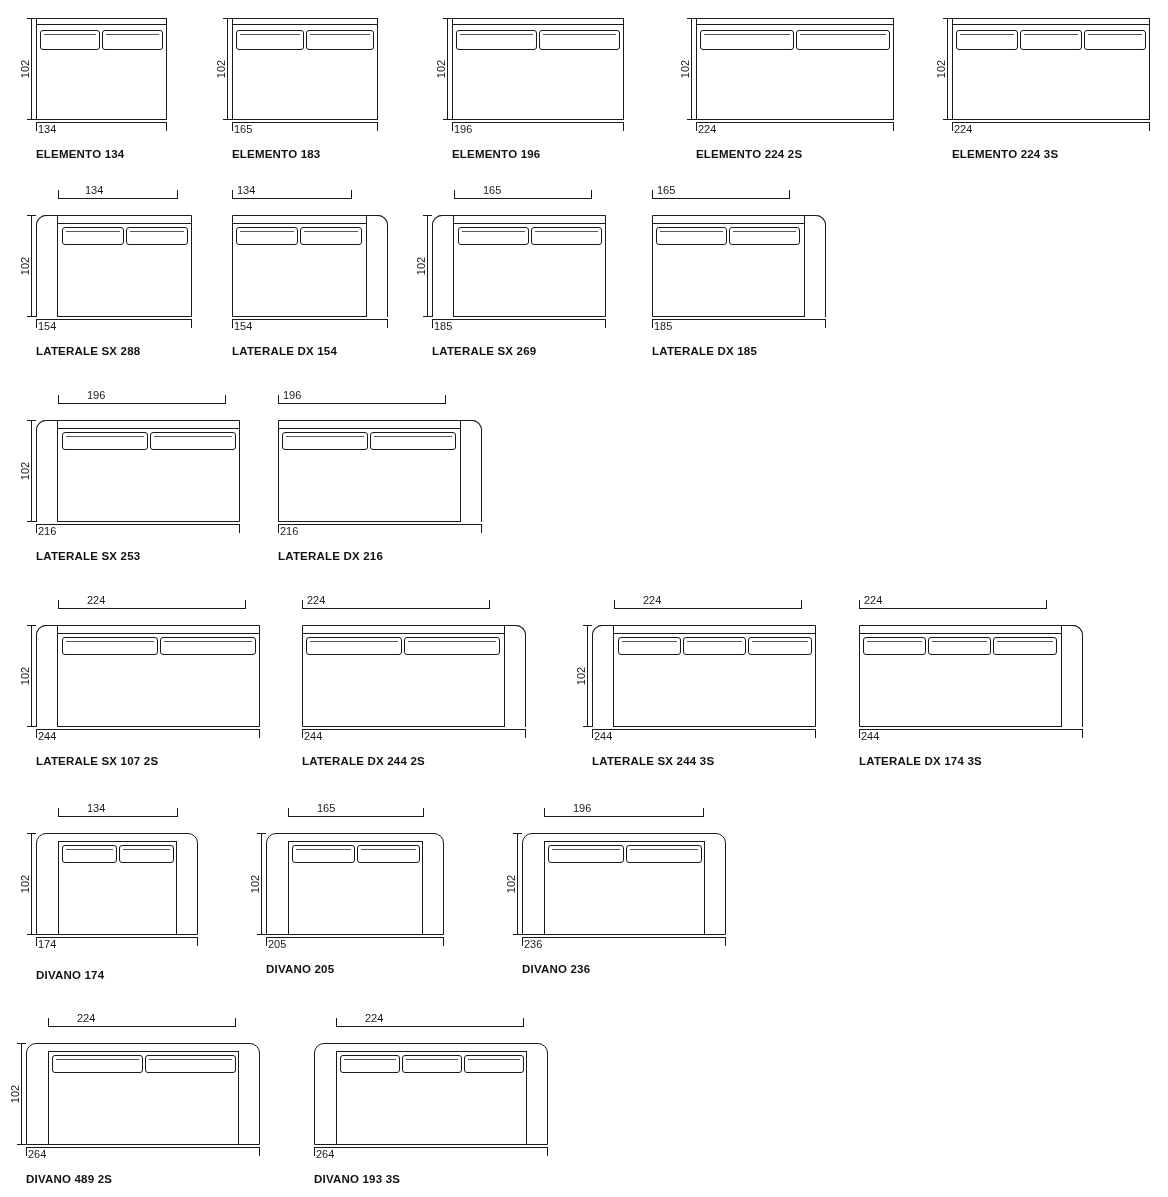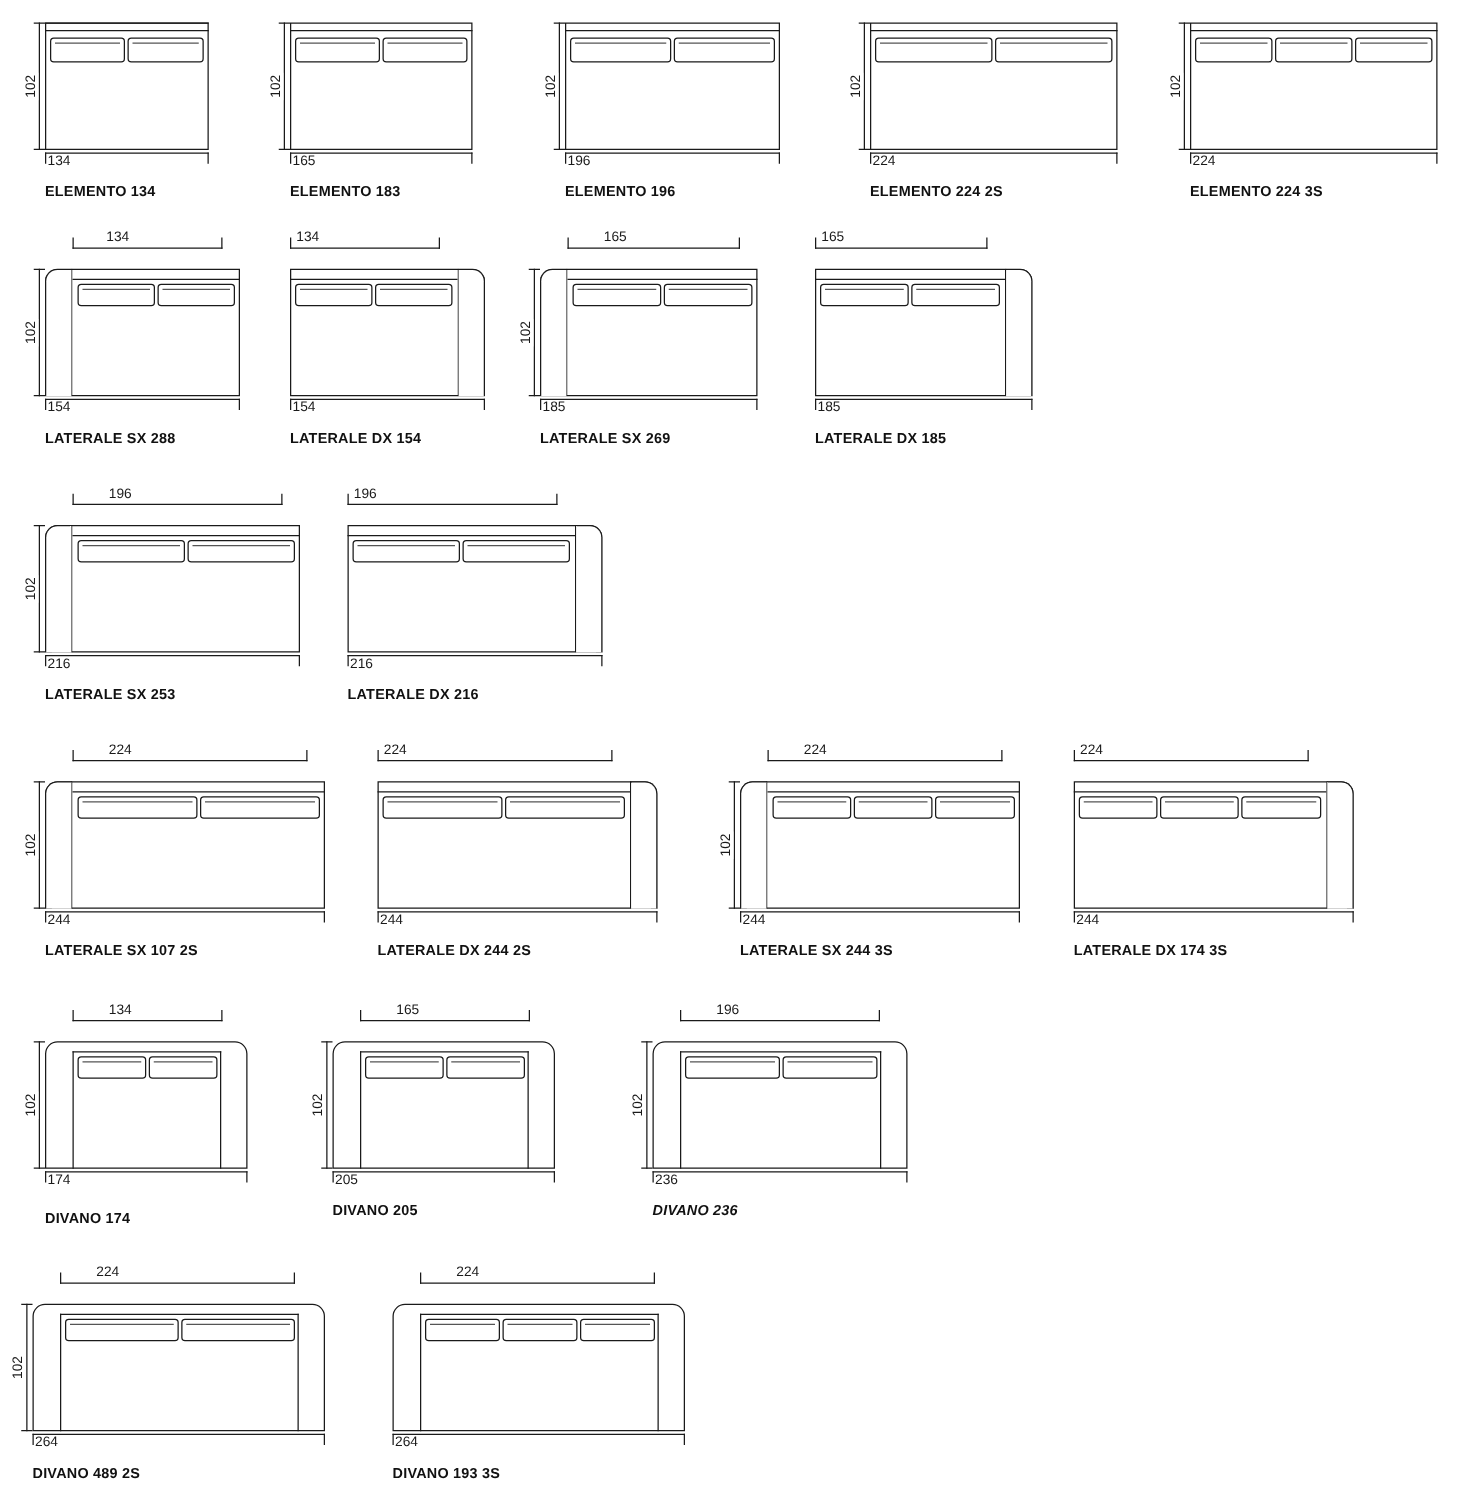--- a/index.html
+++ b/index.html
@@ -594,21 +594,21 @@
       <div class="cush" style="left:118px;top:37px;width:76px;height:18px;">
           <div class="fold"></div>
         </div>
       <div class="dim-bot" style="left:14px;top:129px;width:204px;">
         <div class="line" style="left:0;width:204px;"></div>
         <div class="tick" style="left:0;"></div>
           <div class="tick" style="left:203px;"></div>
         <div class="val" style="left:2px;">236</div>
       </div>
     </div>
-    <div class="label" style="left:14px;top:155px;font-style:italic;">DIVANO 236</div>
+    <div class="label" style="left:14px;top:155px;">DIVANO 236</div>
   </div>
 
   <div class="item" style="left:12px;top:1018px;">
     <div class="draw" style="width:248px;height:130px;">
       <div class="dim-top" style="left:36px;top:0;width:188px;">
         <div class="line" style="left:0;width:188px;"></div>
         <div class="tick" style="left:0;"></div>
           <div class="tick" style="left:187px;"></div>
         <div class="val" style="left:26px;">224</div>
       </div>

